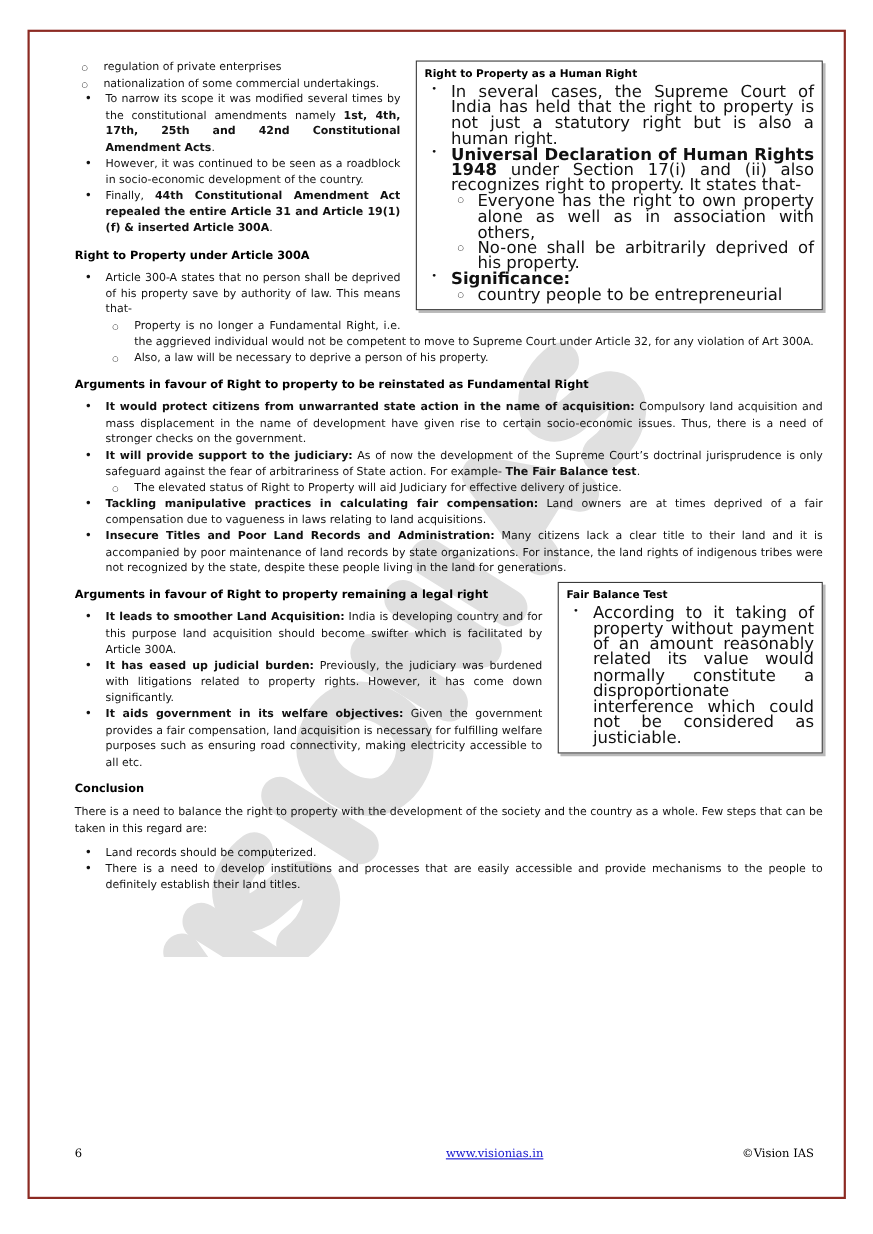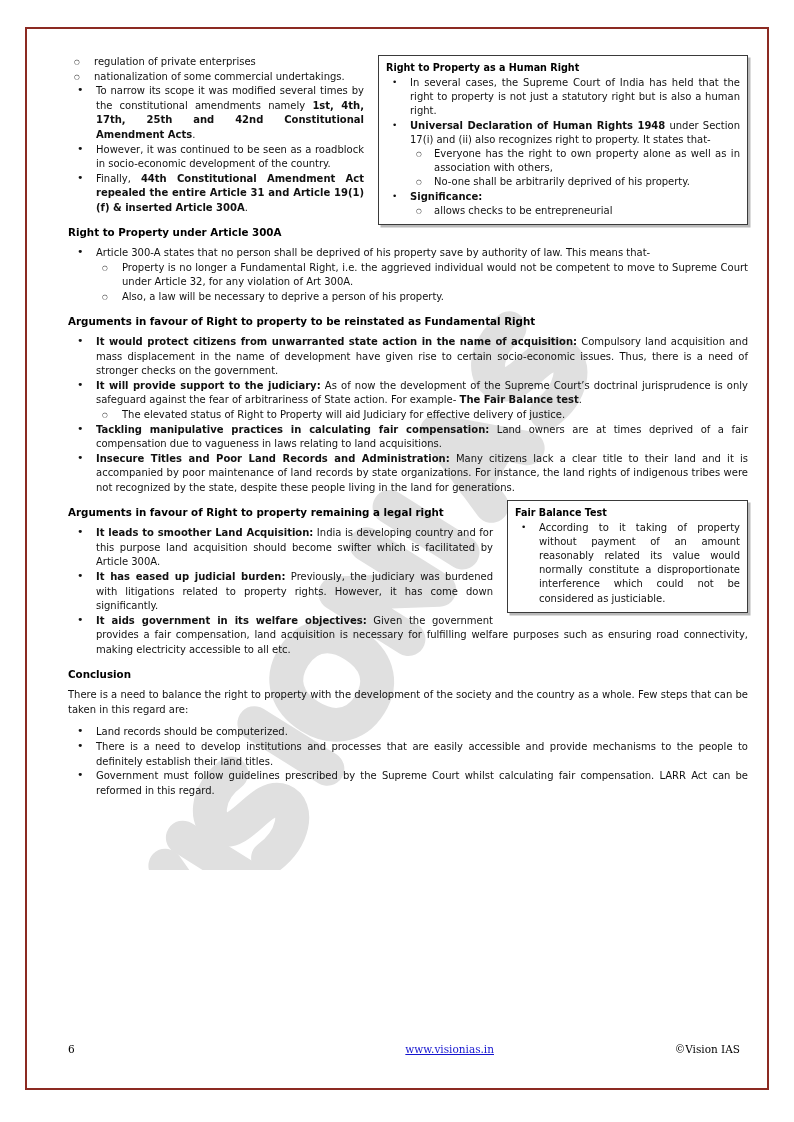--- a/index.html
+++ b/index.html
@@ -112,21 +112,21 @@
     padding: 5px 7px 6px 7px;
     position: relative;
     z-index: 3;
   }
   .sidebox .bx-title {
     font-size: 9.6px;
     font-weight: bold;
     line-height: 14px;
     margin-bottom: 1px;
   }
-  .sidebox .txt { font-size: 10px; line-height: 14.2px; }
+  .sidebox .txt { font-size: 15px; line-height: 14.2px; }
   .sidebox ul.lvl1 > li { padding-left: 24px; }
   .sidebox ul.lvl1 > li::before { left: 6px; font-size: 9px; }
   .sidebox ul.lvl2 > li { padding-left: 24px; }
   .sidebox ul.lvl2 > li::before { left: 6px; }
 
   #box-human-right {
     width: 370px;
     margin: 0 0 10px 14px;
   }
   #box-fair-balance {
@@ -197,21 +197,21 @@
         <li class="txt">
           <span class="b">Universal Declaration of Human Rights 1948</span><span> under Section 17(i) and (ii) also recognizes right to property. It states that-</span>
           <ul class="lvl2">
             <li><span>Everyone has the right to own property alone as well as in association with others,</span></li>
             <li><span>No-one shall be arbitrarily deprived of his property.</span></li>
           </ul>
         </li>
         <li class="txt">
           <span class="b">Significance:</span>
           <ul class="lvl2">
-            <li><span>allows checks to be entrepreneurial</span></li>
+            <li><span>country people to be entrepreneurial</span></li>
           </ul>
         </li>
       </ul>
     </div>
 
     <ul class="lvl2">
       <li class="txt"><span>regulation of private enterprises</span></li>
       <li class="txt"><span>nationalization of some commercial undertakings.</span></li>
     </ul>
 
@@ -284,21 +284,20 @@
 
     <div class="clearer"></div>
 
     <div class="h3">Conclusion</div>
 
     <p class="txt" style="margin-bottom:8px;">There is a need to balance the right to property with the development of the society and the country as a whole. Few steps that can be taken in this regard are:</p>
 
     <ul class="lvl1">
       <li class="txt"><span>Land records should be computerized.</span></li>
       <li class="txt"><span>There is a need to develop institutions and processes that are easily accessible and provide mechanisms to the people to definitely establish their land titles.</span></li>
-      <li class="txt"><span>Government must follow guidelines prescribed by the Supreme Court whilst calculating fair compensation. LARR Act can be reformed in this regard.</span></li>
     </ul>
 
   </div>
 
   <div class="footer">
     <span class="pg">6</span>
     <a class="url" href="#">www.visionias.in</a>
     <span class="cr">©Vision IAS</span>
   </div>
 

